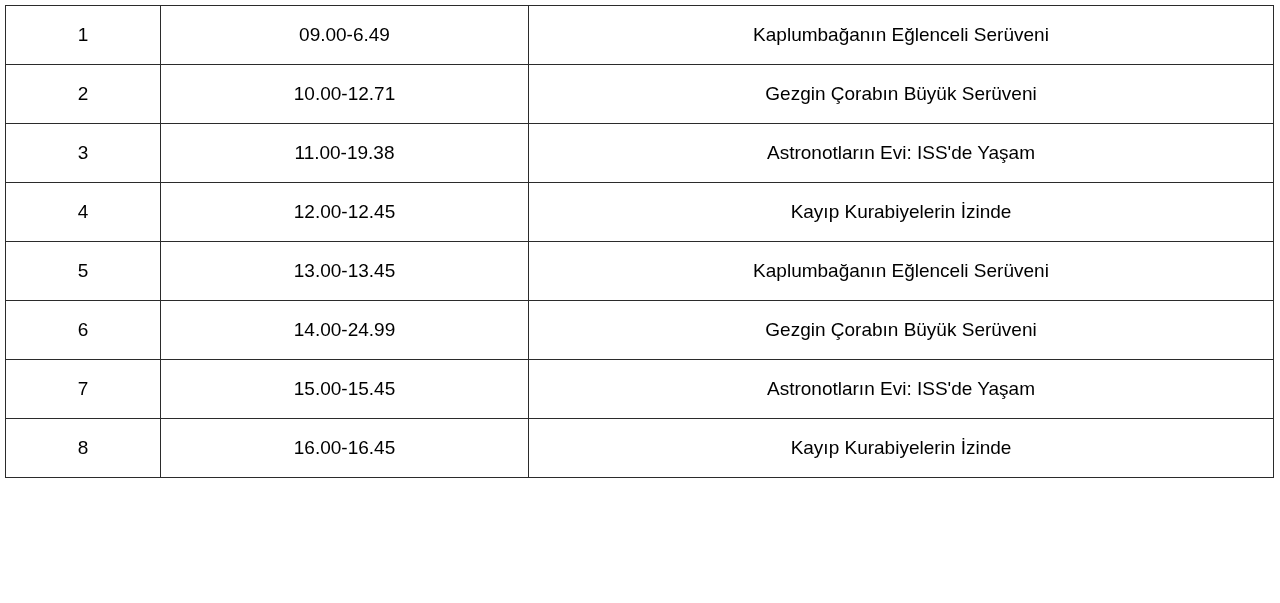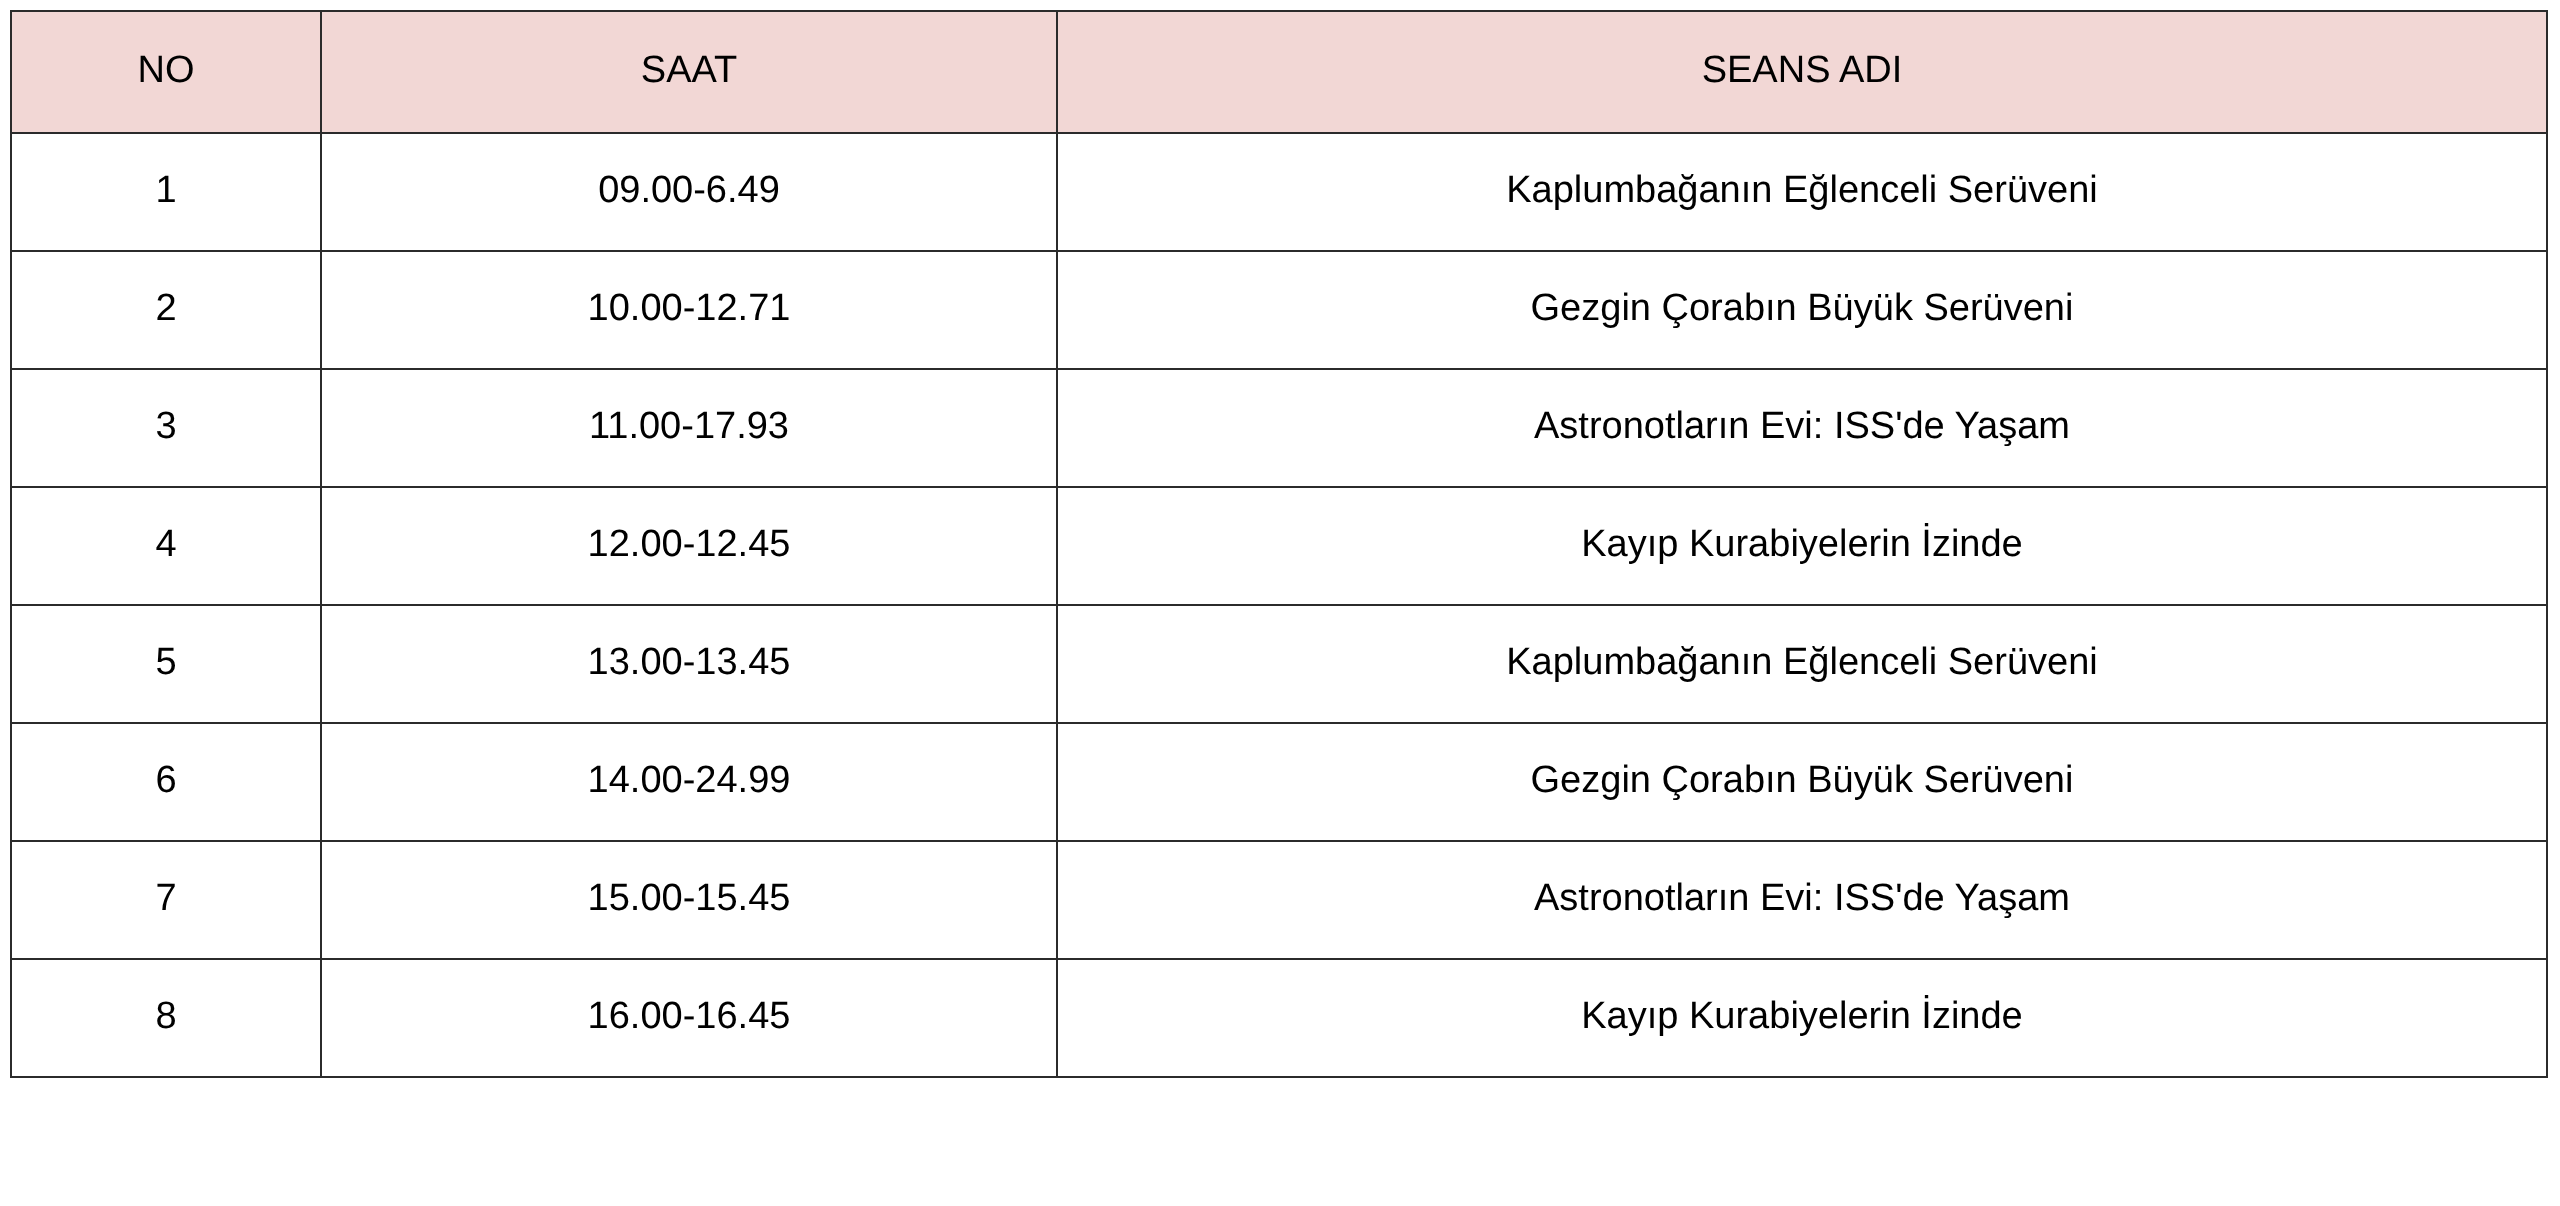--- a/index.html
+++ b/index.html
@@ -61,39 +61,34 @@
 <body>
 
 <div class="sheet">
   <table class="schedule">
     <colgroup>
       <col class="col-no">
       <col class="col-saat">
       <col class="col-seans">
     </colgroup>
     <tbody>
-      <tr>
-        <td class="header-cell">NO</td>
-        <td class="header-cell">SAAT</td>
-        <td class="header-cell">SEANS ADI</td>
-      </tr>
 
       <tr class="body-row">
         <td class="cell-no">1</td>
         <td class="cell-saat">09.00-6.49</td>
         <td class="cell-seans">Kaplumbağanın Eğlenceli Serüveni</td>
       </tr>
       <tr class="body-row">
         <td class="cell-no">2</td>
         <td class="cell-saat">10.00-12.71</td>
         <td class="cell-seans">Gezgin Çorabın Büyük Serüveni</td>
       </tr>
       <tr class="body-row">
         <td class="cell-no">3</td>
-        <td class="cell-saat">11.00-17.93</td>
+        <td class="cell-saat">11.00-19.38</td>
         <td class="cell-seans">Astronotların Evi: ISS'de Yaşam</td>
       </tr>
       <tr class="body-row">
         <td class="cell-no">4</td>
         <td class="cell-saat">12.00-12.45</td>
         <td class="cell-seans">Kayıp Kurabiyelerin İzinde</td>
       </tr>
       <tr class="body-row">
         <td class="cell-no">5</td>
         <td class="cell-saat">13.00-13.45</td>

